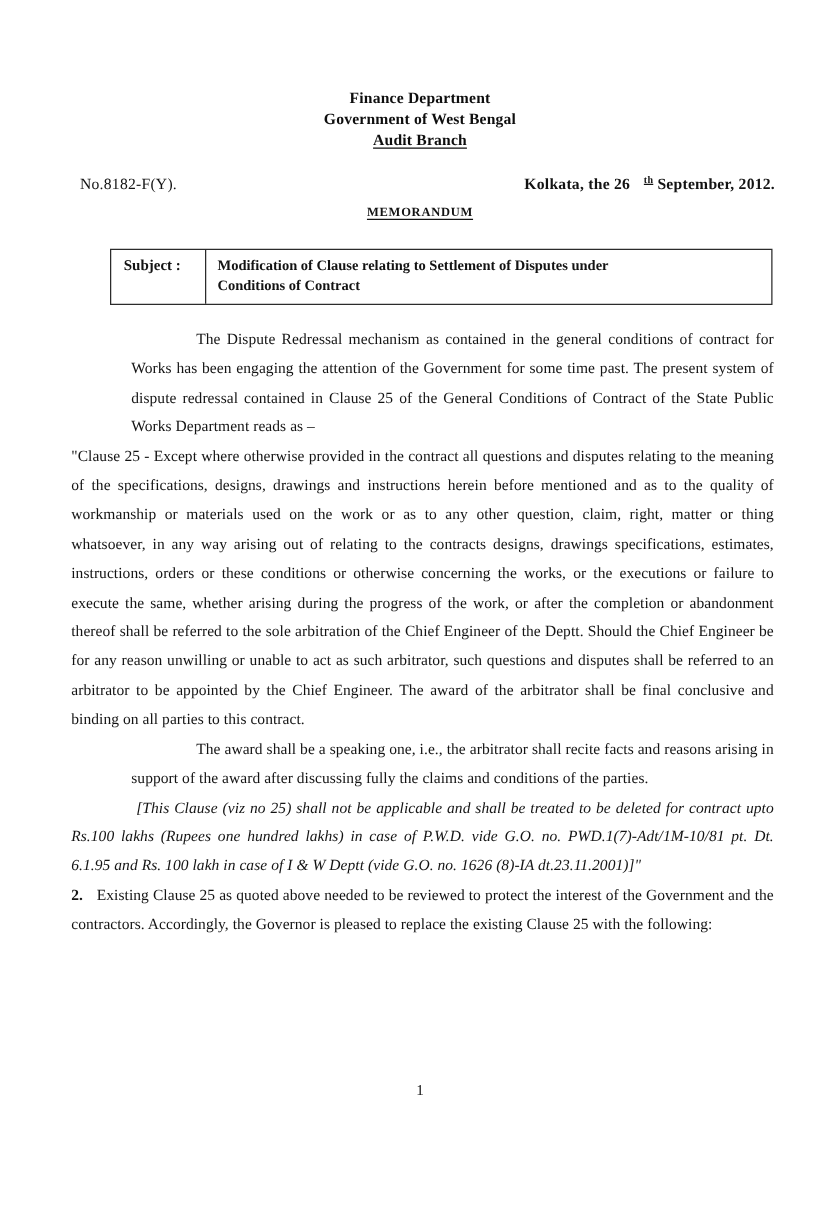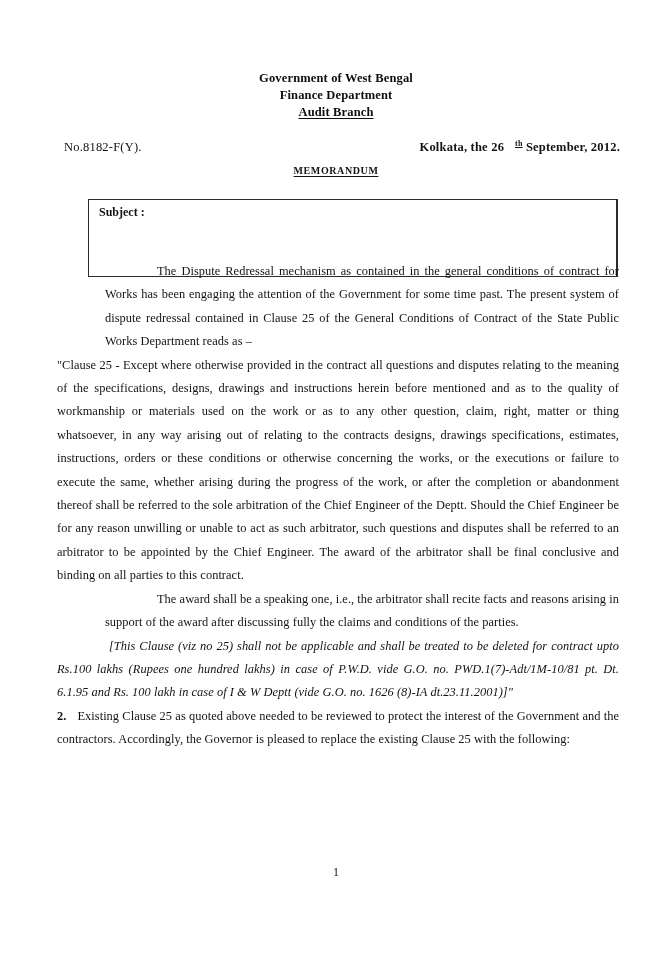--- a/index.html
+++ b/index.html
@@ -92,21 +92,20 @@
   
   .subject-box {
     position: absolute;
     top: 199px;
     left: 88px;
     width: 530px;
     border: 1.1px solid #2b2b2b;
     display: flex;
     box-sizing: border-box;
     background: #fff;
-    flex-direction: column;
   }
   .subject-label {
     flex: 0 0 76px;
     border-right: 1.1px solid #2b2b2b;
     padding: 5px 0 6px 10px;
     font-weight: bold;
     font-size: 12px;
     box-sizing: border-box;
   }
   .subject-text {
@@ -158,34 +157,38 @@
     text-align: center;
     font-size: 12px;
   }
 </style>
 </head>
 <body>
 
 <div class="page">
 
   <div class="letterhead">
+    <div class="line">Finance Department</div>
     <div class="line">Government of West Bengal</div>
-    <div class="line">Finance Department</div>
     <div class="line underlined">Audit Branch</div>
   </div>
 
   <div class="refrow">
     <div class="memo-no">No.8182-F(Y).</div>
     <div class="place-date"><span>Kolkata, the 26</span><sup>th</sup><span> September, 2012.</span></div>
   </div>
 
   <div class="memo-title">MEMORANDUM</div>
 
   <div class="subject-box">
     <div class="subject-label">Subject :</div>
+    <div class="subject-text">
+      <span>Modification of Clause relating to Settlement of Disputes under</span>
+      <span class="l2">Conditions of Contract</span>
+    </div>
   </div>
 
   <div class="body">
     <p class="indent">The Dispute Redressal mechanism as contained in the general conditions of contract for Works has been engaging the attention of the Government for some time past. The present system of dispute redressal contained in Clause 25 of the General Conditions of Contract of the State Public Works Department reads as –</p>
     <p>"Clause 25 - Except where otherwise provided in the contract all questions and disputes relating to the meaning of the specifications, designs, drawings and instructions herein before mentioned and as to the quality of workmanship or materials used on the work or as to any other question, claim, right, matter or thing whatsoever, in any way arising out of relating to the contracts designs, drawings specifications, estimates, instructions, orders or these conditions or otherwise concerning the works, or the executions or failure to execute the same, whether arising during the progress of the work, or after the completion or abandonment thereof  shall be referred to the sole arbitration of the Chief Engineer of the Deptt. Should the Chief Engineer be for any reason unwilling or unable to act as such arbitrator, such questions and disputes shall be referred to an arbitrator to be appointed by the Chief Engineer. The award of the arbitrator shall be final conclusive and binding on all parties to this contract.</p>
     <p class="indent">The award shall be a speaking one, i.e., the arbitrator shall recite facts and reasons arising in support of the award after discussing fully the claims and conditions of the parties.</p>
     <p class="italic">[This Clause (viz no 25) shall not be applicable and shall be treated to be deleted for contract upto Rs.100 lakhs (Rupees one hundred lakhs) in case of P.W.D. vide G.O. no. PWD.1(7)-Adt/1M-10/81 pt. Dt. 6.1.95 and Rs. 100 lakh in case of I &amp; W Deptt (vide G.O. no. 1626 (8)-IA dt.23.11.2001)]"</p>
     <p class="numbered"><span class="num">2.</span><span>Existing Clause 25 as quoted above needed to be reviewed to protect the interest of the Government and the contractors. Accordingly, the Governor is pleased to replace the existing Clause 25 with the following:</span></p>
   </div>
 

